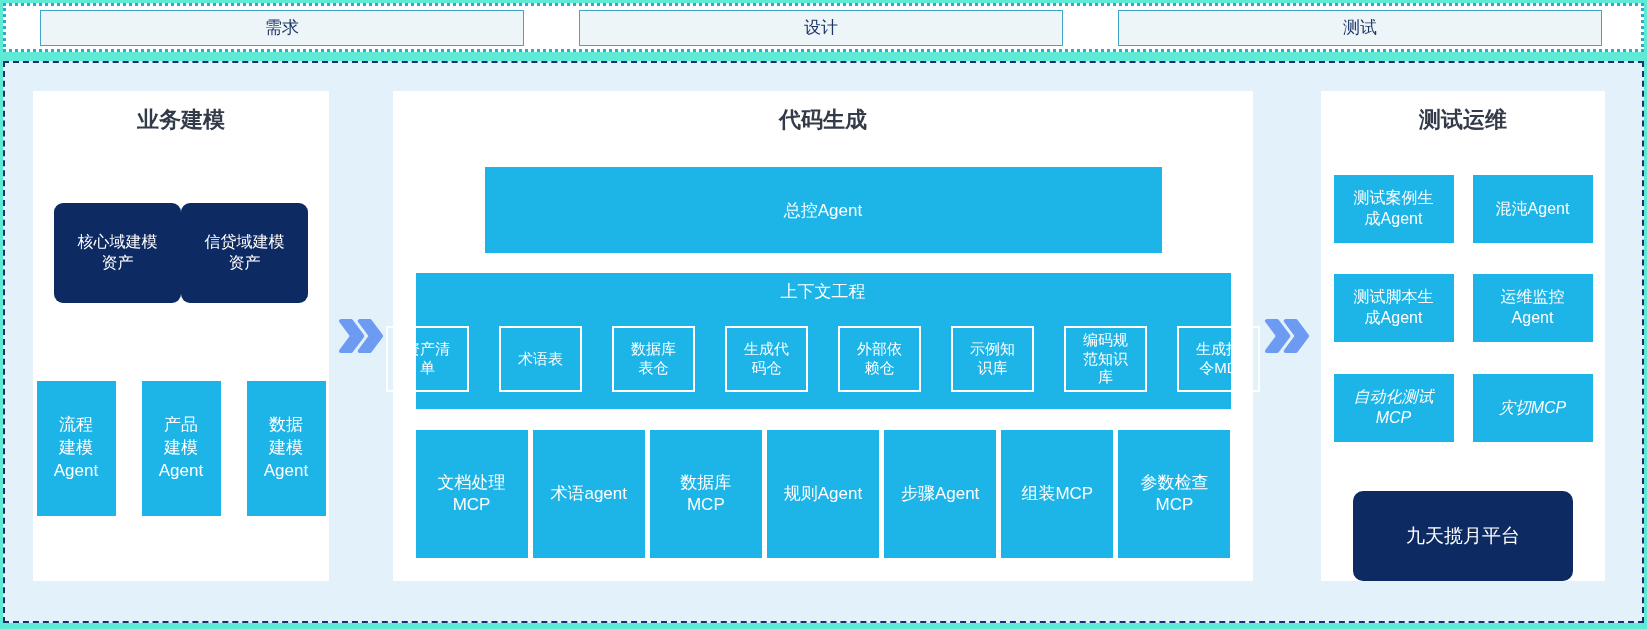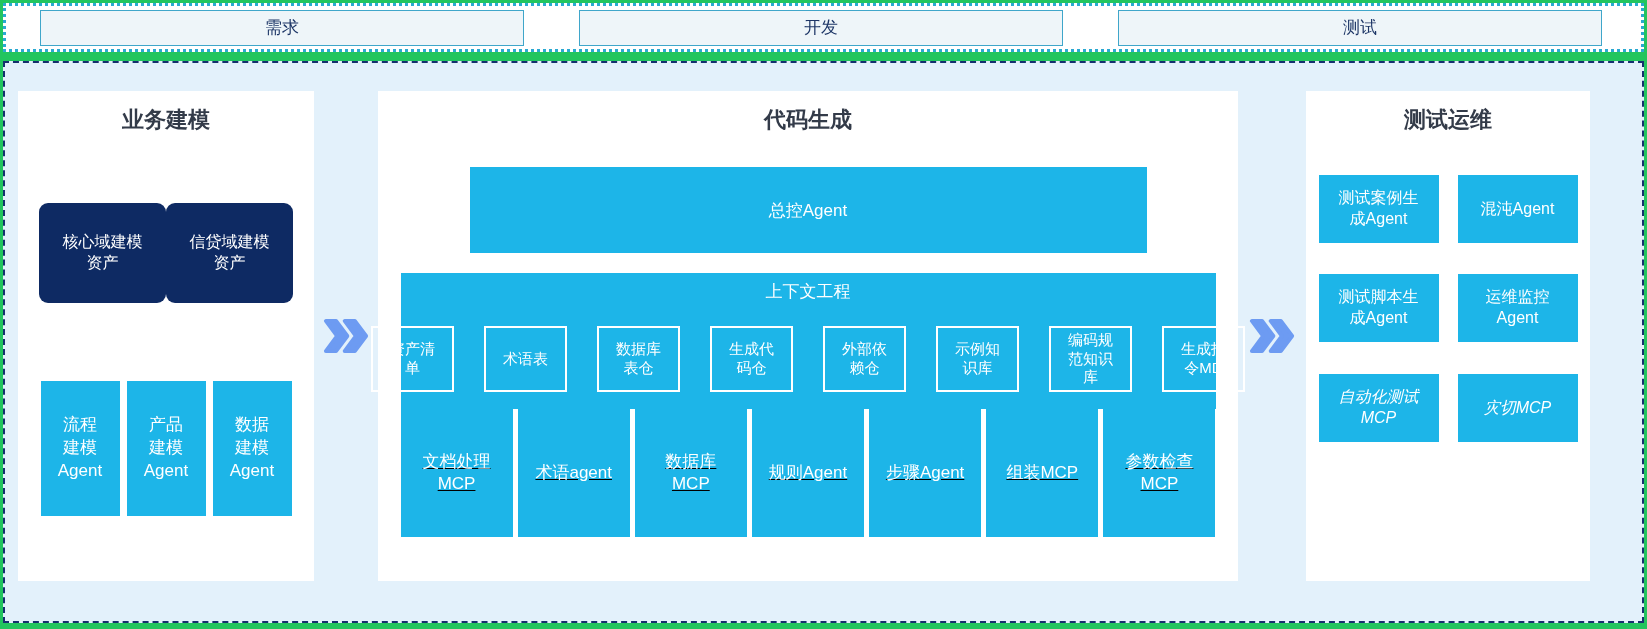--- a/index.html
+++ b/index.html
@@ -8,21 +8,21 @@
     --arrow: #6d9bf2;
     --light-bg: #e3f1fb;
     --band-accent: #2aa9d2;
     --main-border: #15306e;
   }
   * { box-sizing: border-box; }
   body { margin: 0; background: #fff; }
   .screen {
     position: relative;
     width: 1647px; height: 629px;
-    background: #22c55e;
+    background: #5eead4;
     font-family: "Liberation Sans", "DejaVu Sans", sans-serif;
     padding: 3px;
   }
 
   
   .phase-band {
     height: 49px;
     border: 3px dotted var(--band-accent);
     background: #fff;
     display: flex; align-items: center;
@@ -36,21 +36,21 @@
     font-size: 17px; color: #1c3566;
   }
 
   
   .main {
     margin-top: 9px;
     height: 562px;
     border: 2px dashed var(--main-border);
     background: var(--light-bg);
     display: flex; align-items: flex-start;
-    padding: 28px 36px 0 13px;
+    padding: 28px 36px 0 28px;
   }
   .panel {
     background: #fff; height: 490px;
     display: flex; flex-direction: column; align-items: center;
   }
   .panel-business { width: 296px; }
   .panel-codegen  { width: 860px; }
   .panel-testops  { width: 284px; }
   .panel-title {
     margin-top: 14px; height: 30px; line-height: 30px;
@@ -66,21 +66,21 @@
   .wlabel { white-space: pre-line; text-align: center; }
 
   
   .asset-row { margin-top: 68px; display: flex; }
   .asset-box {
     width: 127px; height: 100px;
     background: var(--navy); border-radius: 9px;
     color: #fff; font-size: 16px; line-height: 1.3;
     display: flex; align-items: center; justify-content: center;
   }
-  .modeler-row { margin-top: 78px; display: flex; gap: 7px; }
+  .modeler-row { margin-top: 78px; display: flex; gap: 26px; }
   .modeler-box {
     width: 79px; height: 135px;
     background: var(--cyan);
     color: #fff; font-size: 17px; line-height: 1.35;
     display: flex; align-items: center; justify-content: center;
   }
 
   
   .master-bar {
     margin-top: 32px; width: 677px; height: 86px;
@@ -94,21 +94,21 @@
     display: flex; flex-direction: column; align-items: center;
   }
   .context-title { margin-top: 8px; line-height: 22px; color: #fff; font-size: 17px; }
   .context-items { margin-top: 23px; display: flex; gap: 30px; }
   .context-item {
     width: 83px; height: 66px;
     border: 2px solid #fff;
     color: #fff; font-size: 15px; line-height: 1.25;
     display: flex; align-items: center; justify-content: center;
   }
-  .worker-row { width: 815px; display: flex; gap: 5px; text-decoration: underline; }
+  .worker-row { margin-top: 21px; width: 815px; display: flex; gap: 5px; }
   .worker-box {
     flex: 1; height: 128px;
     background: var(--cyan);
     color: #fff; font-size: 17px; line-height: 1.3;
     display: flex; align-items: center; justify-content: center;
   }
 
   
   .test-row { display: flex; gap: 19px; }
   .test-row-1 { margin-top: 40px; }
@@ -127,21 +127,21 @@
     display: flex; align-items: center; justify-content: center;
   }
 </style>
 </head>
 <body>
 
 <div class="screen">
 
   <div class="phase-band">
     <div class="phase-box">需求</div>
-    <div class="phase-box">开发</div>
+    <div class="phase-box">设计</div>
     <div class="phase-box">测试</div>
   </div>
 
   <div class="main">
 
     <div class="panel panel-business">
       <div class="panel-title">业务建模</div>
       <div class="asset-row">
         <div class="asset-box wlabel">核心域建模
 资产</div>
@@ -224,16 +224,17 @@
         <div class="test-box wlabel">测试脚本生
 成Agent</div>
         <div class="test-box wlabel">运维监控
 Agent</div>
       </div>
       <div class="test-row test-row-3">
         <div class="test-box wlabel">自动化测试
 MCP</div>
         <div class="test-box wlabel">灾切MCP</div>
       </div>
+      <div class="platform-box">九天揽月平台</div>
     </div>
 
   </div>
 </div>
 
 </body></html>

